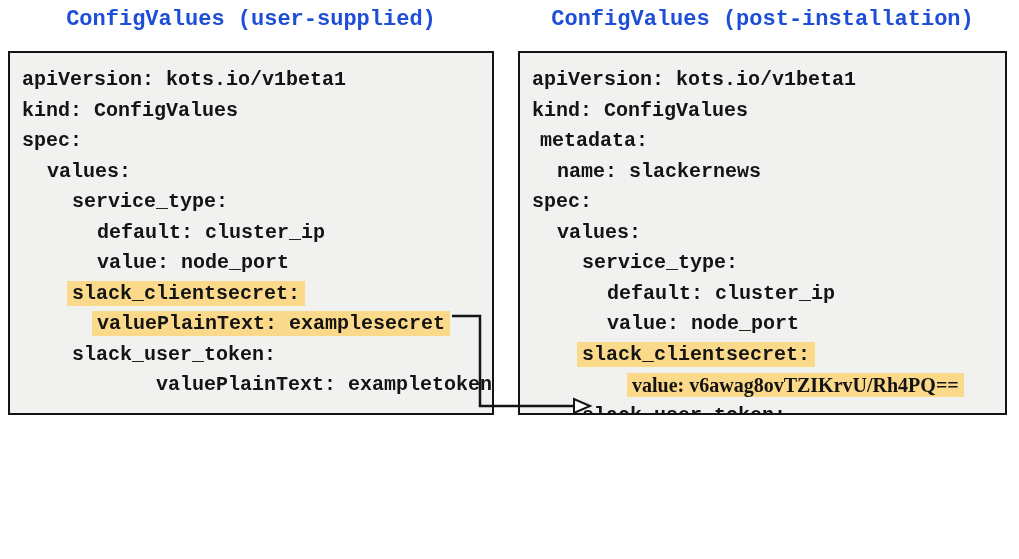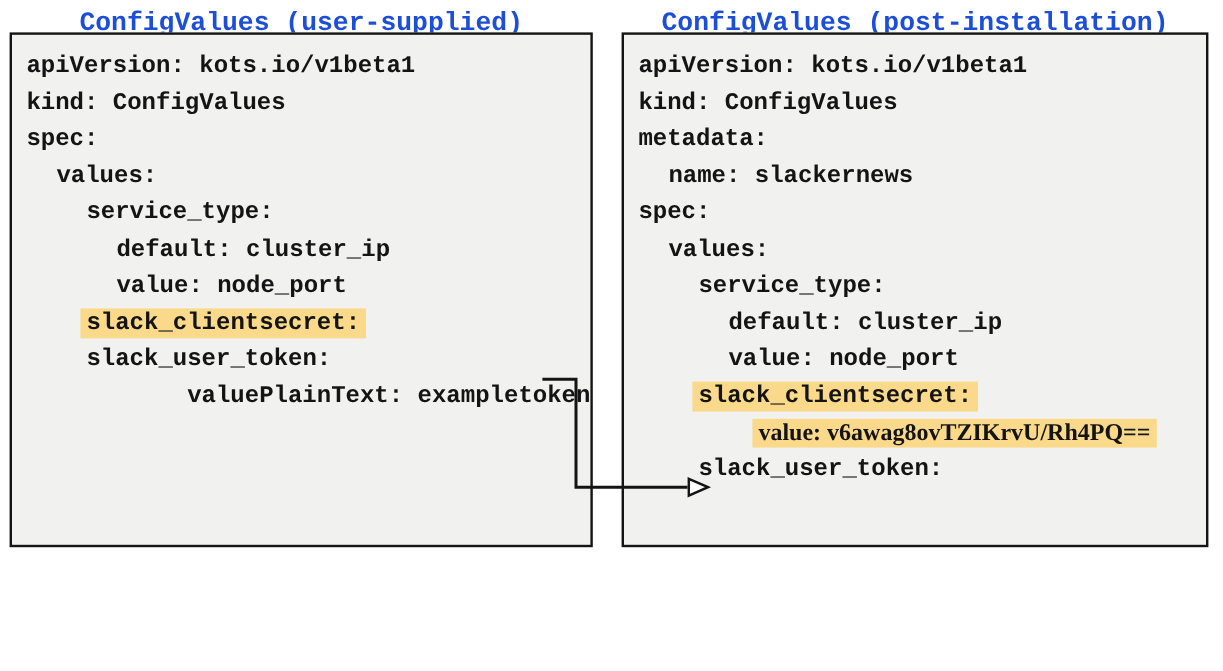--- a/index.html
+++ b/index.html
@@ -23,22 +23,22 @@
     font-weight: bold;
     text-align: center;
     white-space: nowrap;
     letter-spacing: 0;
     color: #1d4ed8;
   }
   #title-left  { left: 8px;   width: 486px; }
   #title-right { left: 518px; width: 489px; }
   .code-box {
     position: absolute;
-    top: 27px;
-    height: 429px;
+    top: 51px;
+    height: 364px;
     box-sizing: border-box;
     border: 2px solid #141414;
     background: var(--box-bg, #f1f1f0);
     padding-top: 12px;
     overflow: hidden;
   }
   #box-left  { left: 8px;   width: 486px; }
   #box-right { left: 518px; width: 489px; }
   .code-line {
     height: 30.5px;
@@ -70,28 +70,29 @@
 
 <div class="code-box" id="box-left">
     <div class="code-line" style="padding-left: 12px;"><span class="line-text">apiVersion: kots.io/v1beta1</span></div>
     <div class="code-line" style="padding-left: 12px;"><span class="line-text">kind: ConfigValues</span></div>
     <div class="code-line" style="padding-left: 12px;"><span class="line-text">spec:</span></div>
     <div class="code-line" style="padding-left: 37px;"><span class="line-text">values:</span></div>
     <div class="code-line" style="padding-left: 62px;"><span class="line-text">service_type:</span></div>
     <div class="code-line" style="padding-left: 87px;"><span class="line-text">default: cluster_ip</span></div>
     <div class="code-line" style="padding-left: 87px;"><span class="line-text">value: node_port</span></div>
     <div class="code-line" style="padding-left: 62px;"><span class="line-text hl">slack_clientsecret:</span></div>
+    <div class="code-line" style="padding-left: 87px;"><span class="line-text hl">valuePlainText: examplesecret</span></div>
     <div class="code-line" style="padding-left: 62px;"><span class="line-text">slack_user_token:</span></div>
     <div class="code-line" style="padding-left: 87px; text-align: right;"><span class="line-text">valuePlainText: exampletoken</span></div>
   </div>
 
 <div class="code-box" id="box-right">
     <div class="code-line" style="padding-left: 12px;"><span class="line-text">apiVersion: kots.io/v1beta1</span></div>
     <div class="code-line" style="padding-left: 12px;"><span class="line-text">kind: ConfigValues</span></div>
-    <div class="code-line" style="padding-left: 12px;"><span class="line-text">metadata:</span></div>
+    <div class="code-line" style=" margin-left: 20px;"><span class="line-text">metadata:</span></div>
     <div class="code-line" style="padding-left: 37px;"><span class="line-text">name: slackernews</span></div>
     <div class="code-line" style="padding-left: 12px;"><span class="line-text">spec:</span></div>
     <div class="code-line" style="padding-left: 37px;"><span class="line-text">values:</span></div>
     <div class="code-line" style="padding-left: 62px;"><span class="line-text">service_type:</span></div>
     <div class="code-line" style="padding-left: 87px;"><span class="line-text">default: cluster_ip</span></div>
     <div class="code-line" style="padding-left: 87px;"><span class="line-text">value: node_port</span></div>
     <div class="code-line" style="padding-left: 62px;"><span class="line-text hl">slack_clientsecret:</span></div>
     <div class="code-line" style="padding-left: 112px; font-family: Liberation Serif, serif;"><span class="line-text hl">value: v6awag8ovTZIKrvU/Rh4PQ==</span></div>
     <div class="code-line" style="padding-left: 62px;"><span class="line-text">slack_user_token:</span></div>
   </div>

